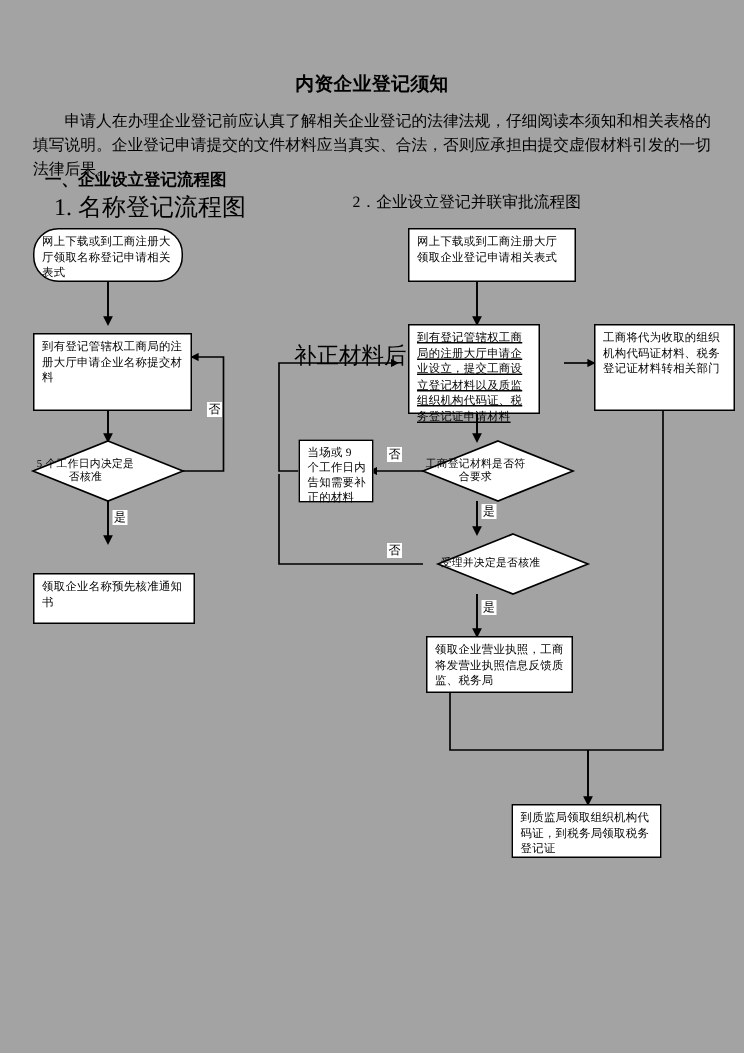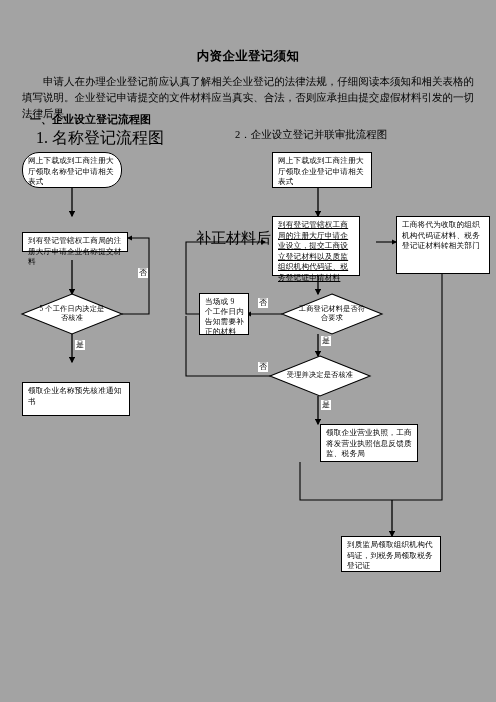--- a/index.html
+++ b/index.html
@@ -87,21 +87,21 @@
     left: 0; top: 0;
     overflow: visible;
   }
   .diamond-label {
     position: absolute;
     left: 0; top: 0;
     width: 100%;
     height: 100%;
     display: flex;
     align-items: center;
-    justify-content: center;
+    justify-content: flex-start;
     font-size: 7.2px;
     line-height: 9.5px;
     text-align: center;
     letter-spacing: 0.2px;
   }
   .diamond-label span { display: block; width: 70%; }
   .edge-label {
     position: absolute;
     font-size: 8px;
     background: #fff;
@@ -163,41 +163,41 @@
 
     <path d="M 442 274 L 442 500 L 420 500" fill="none" stroke="#000" stroke-width="1.1"></path>
 
     <line x1="392" y1="500" x2="392" y2="536" stroke="#000" stroke-width="1.3" marker-end="url(#arrow)"></line>
   </svg>
 
   <div class="node" style="left:22px; top:152px; width:100px; height:36px;border-radius:17px;">
     <span>网上下载或到工商注册大厅领取名称登记申请相关表式</span>
   </div>
 
-  <div class="node" style="left:22px; top:232px; width:106px; height:20px;">
+  <div class="node" style="left:22px; top:222px; width:106px; height:52px;">
     <span>到有登记管辖权工商局的注册大厅申请企业名称提交材料</span>
   </div>
 
   <div class="diamond-wrap" style="left:22px; top:294px; width:100px; height:40px;">
     <svg width="100" height="40">
       <polygon points="50,0 100,20 50,40 0,20" fill="#fff" stroke="#000" stroke-width="1.1"></polygon>
     </svg>
     <div class="diamond-label">
       <span>5 个工作日内决定是否核准</span>
     </div>
   </div>
 
   <div class="node" style="left:22px; top:362px; width:108px; height:34px;margin-top:20px;">
     <span>领取企业名称预先核准通知书</span>
   </div>
 
   <div class="edge-label" style="left:138px; top:268px;">否</div>
   <div class="edge-label" style="left:75px; top:340px;">是</div>
 
-  <div class="node" style="left:272px; top:152px; width:100px; height:36px;">
+  <div class="node" style="left:272px; top:152px; width:112px; height:36px;">
     <span>网上下载或到工商注册大厅领取企业登记申请相关表式</span>
   </div>
 
   <div class="node" style="left:272px; top:216px; width:88px; height:60px;text-decoration:underline;">
     <span>到有登记管辖权工商局的注册大厅申请企业设立，提交工商设立登记材料以及质监组织机构代码证、税务登记证申请材料</span>
   </div>
 
   <div class="node" style="left:396px; top:216px; width:94px; height:58px;">
     <span>工商将代为收取的组织机构代码证材料、税务登记证材料转相关部门</span>
   </div>
@@ -208,30 +208,30 @@
 
   <div class="diamond-wrap" style="left:282px; top:294px; width:100px; height:40px;">
     <svg width="100" height="40">
       <polygon points="50,0 100,20 50,40 0,20" fill="#fff" stroke="#000" stroke-width="1.1"></polygon>
     </svg>
     <div class="diamond-label">
       <span>工商登记材料是否符合要求</span>
     </div>
   </div>
 
-  <div class="diamond-wrap" style="left:270px; top:356px; width:100px; height:40px;">
+  <div class="diamond-wrap" style="left:292px; top:356px; width:100px; height:40px;">
     <svg width="100" height="40">
       <polygon points="50,0 100,20 50,40 0,20" fill="#fff" stroke="#000" stroke-width="1.1"></polygon>
     </svg>
     <div class="diamond-label">
       <span>受理并决定是否核准</span>
     </div>
   </div>
 
-  <div class="node" style="left:284px; top:424px; width:98px; height:38px;margin-left:36px;">
+  <div class="node" style="left:284px; top:424px; width:98px; height:38px;">
     <span>领取企业营业执照，工商将发营业执照信息反馈质监、税务局</span>
   </div>
 
   <div class="node" style="left:341px; top:536px; width:100px; height:36px;">
     <span>到质监局领取组织机构代码证，到税务局领取税务登记证</span>
   </div>
 
   <div class="free-label" style="left:196px; top:232px;">补正材料后</div>
   <div class="edge-label" style="left:258px; top:298px;">否</div>
   <div class="edge-label" style="left:258px; top:362px;">否</div>

